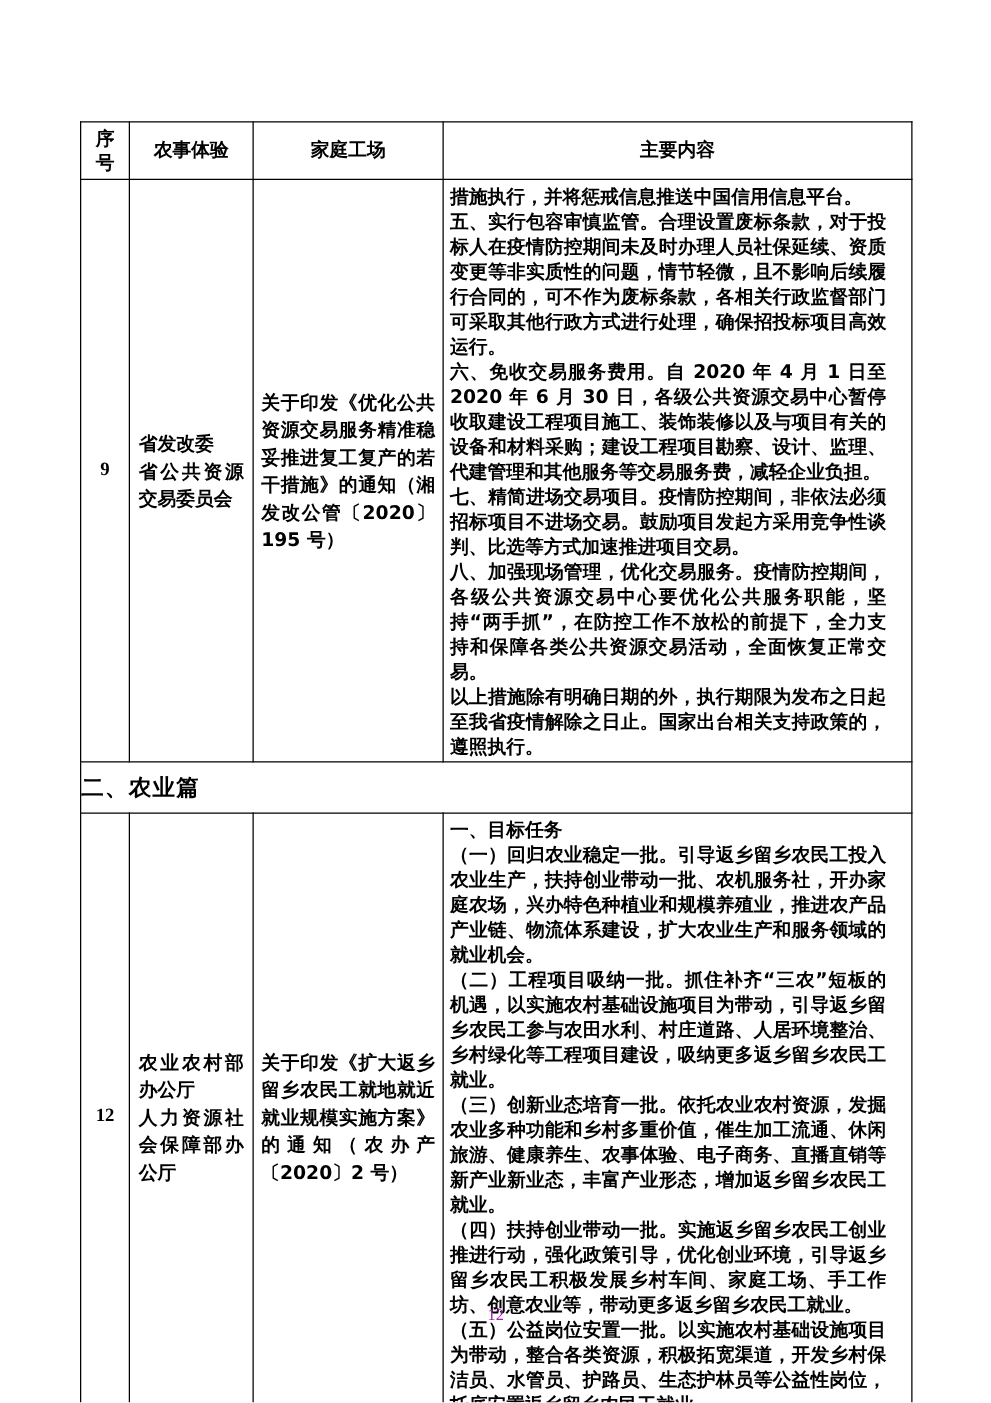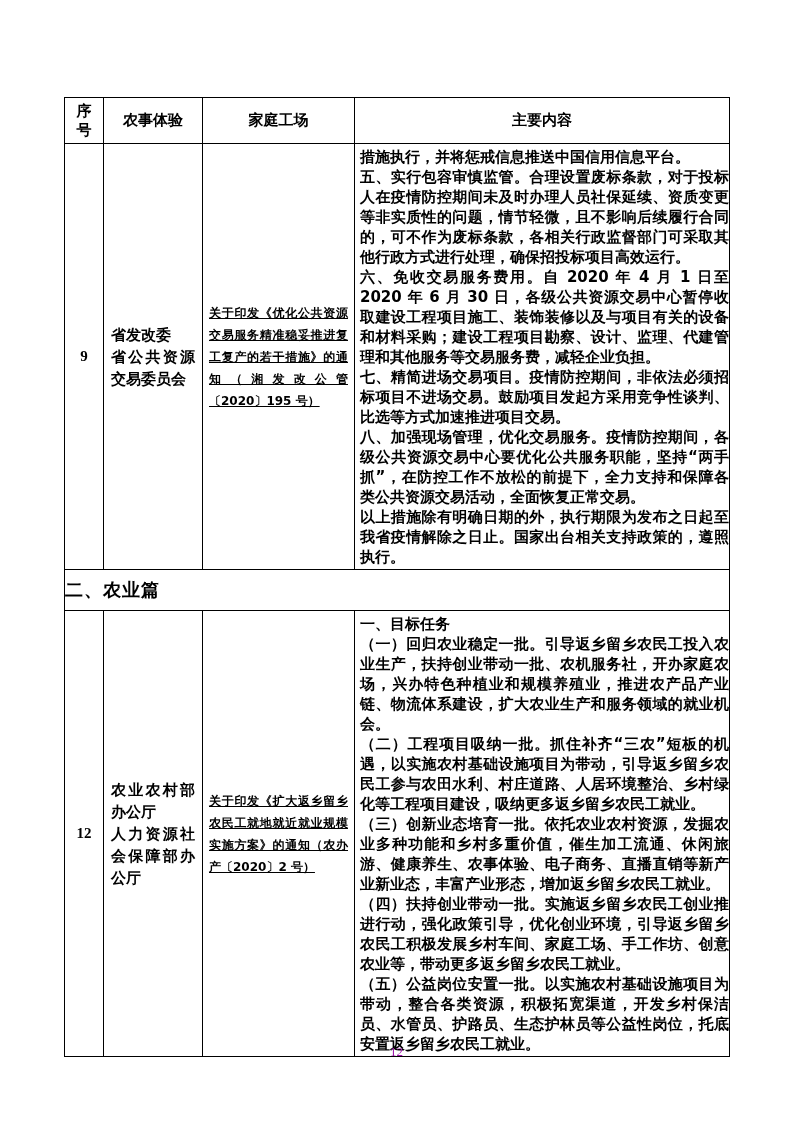--- a/index.html
+++ b/index.html
@@ -47,32 +47,31 @@
     font-weight: bold;
   }
   td.cell-agency {
     font-size: 15px;
     line-height: 22px;
     padding: 0 7px;
     text-align: justify;
   }
   td.cell-agency div { text-align: justify; text-align-last: left; }
   td.cell-doc {
-    font-size: 12px;
+    font-size: 15px;
     line-height: 22px;
     padding: 0 6px;
     text-align: justify;
     text-align-last: left;
-    text-decoration: underline;
   }
   td.cell-content {
     vertical-align: top;
     font-size: 15px;
     line-height: 20px;
-    padding: 3px 0 2px 5px;
+    padding: 3px 20px 2px 5px;
   }
   td.cell-content .para {
     text-align: justify;
     text-align-last: left;
   }
   td.section-cell {
     font-size: 18px;
     height: 41px;
     font-weight: bold;
     letter-spacing: 1px;

